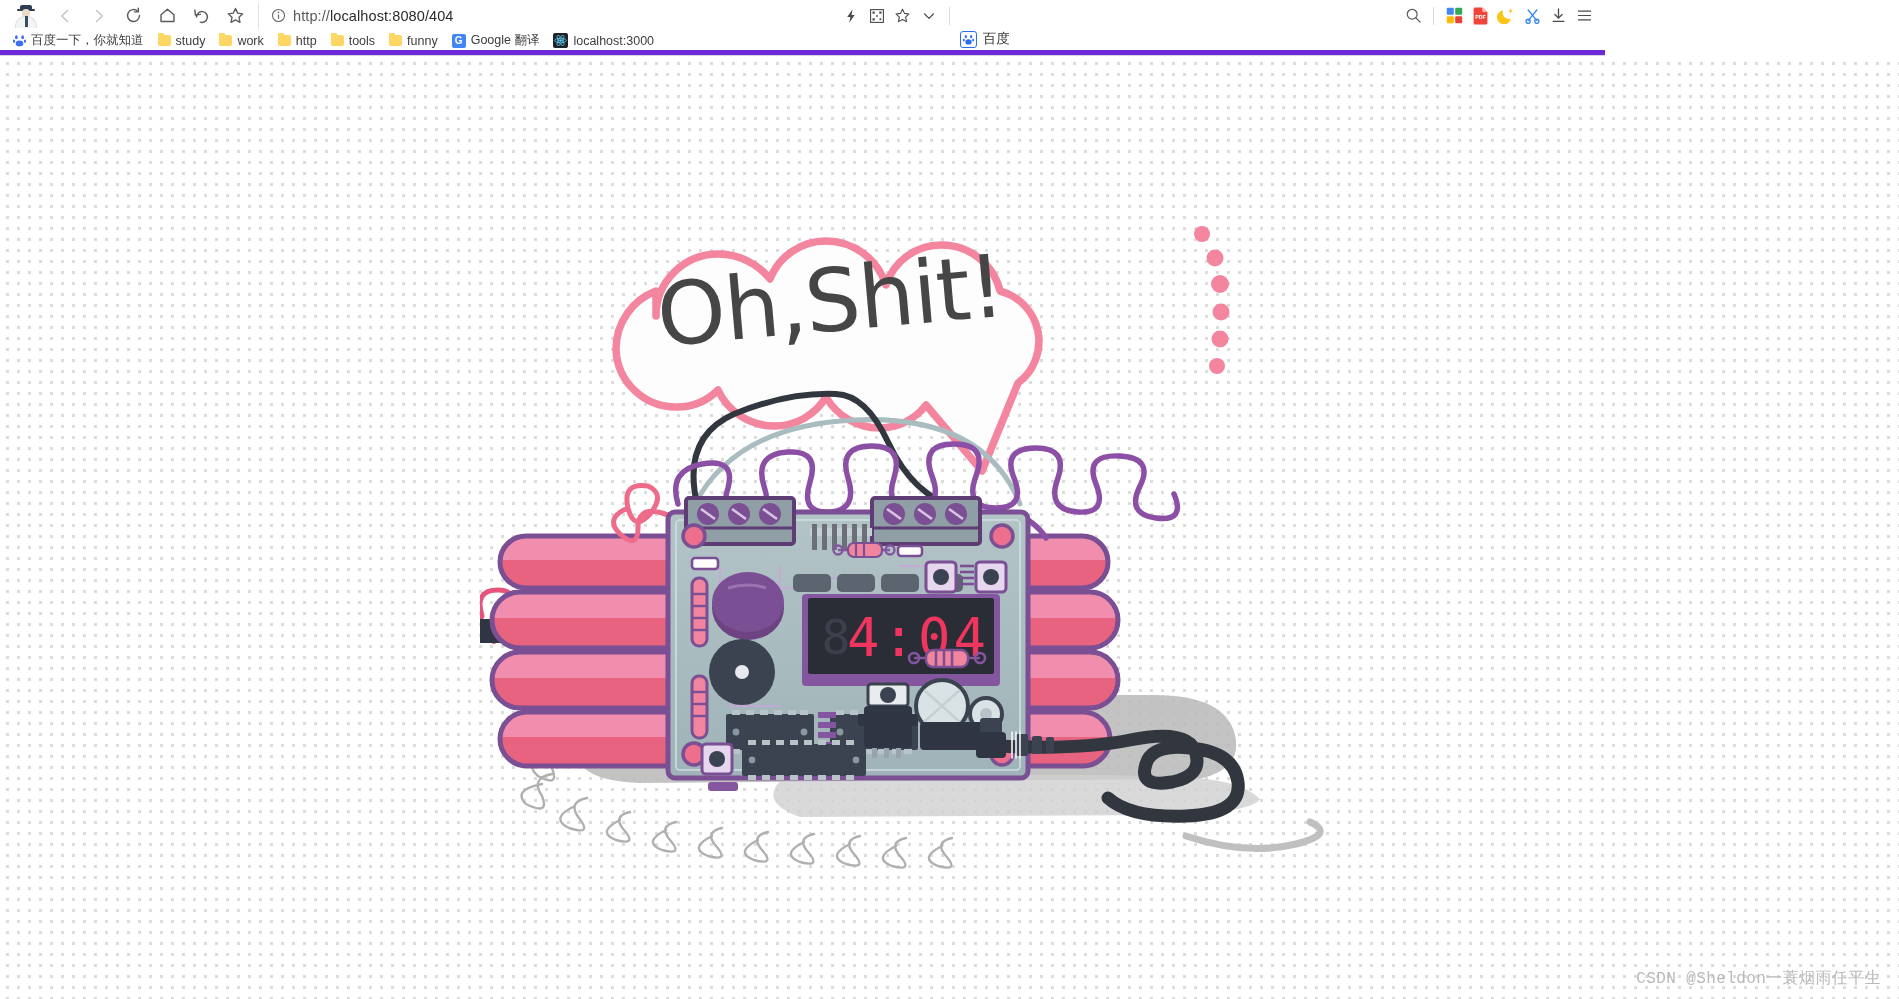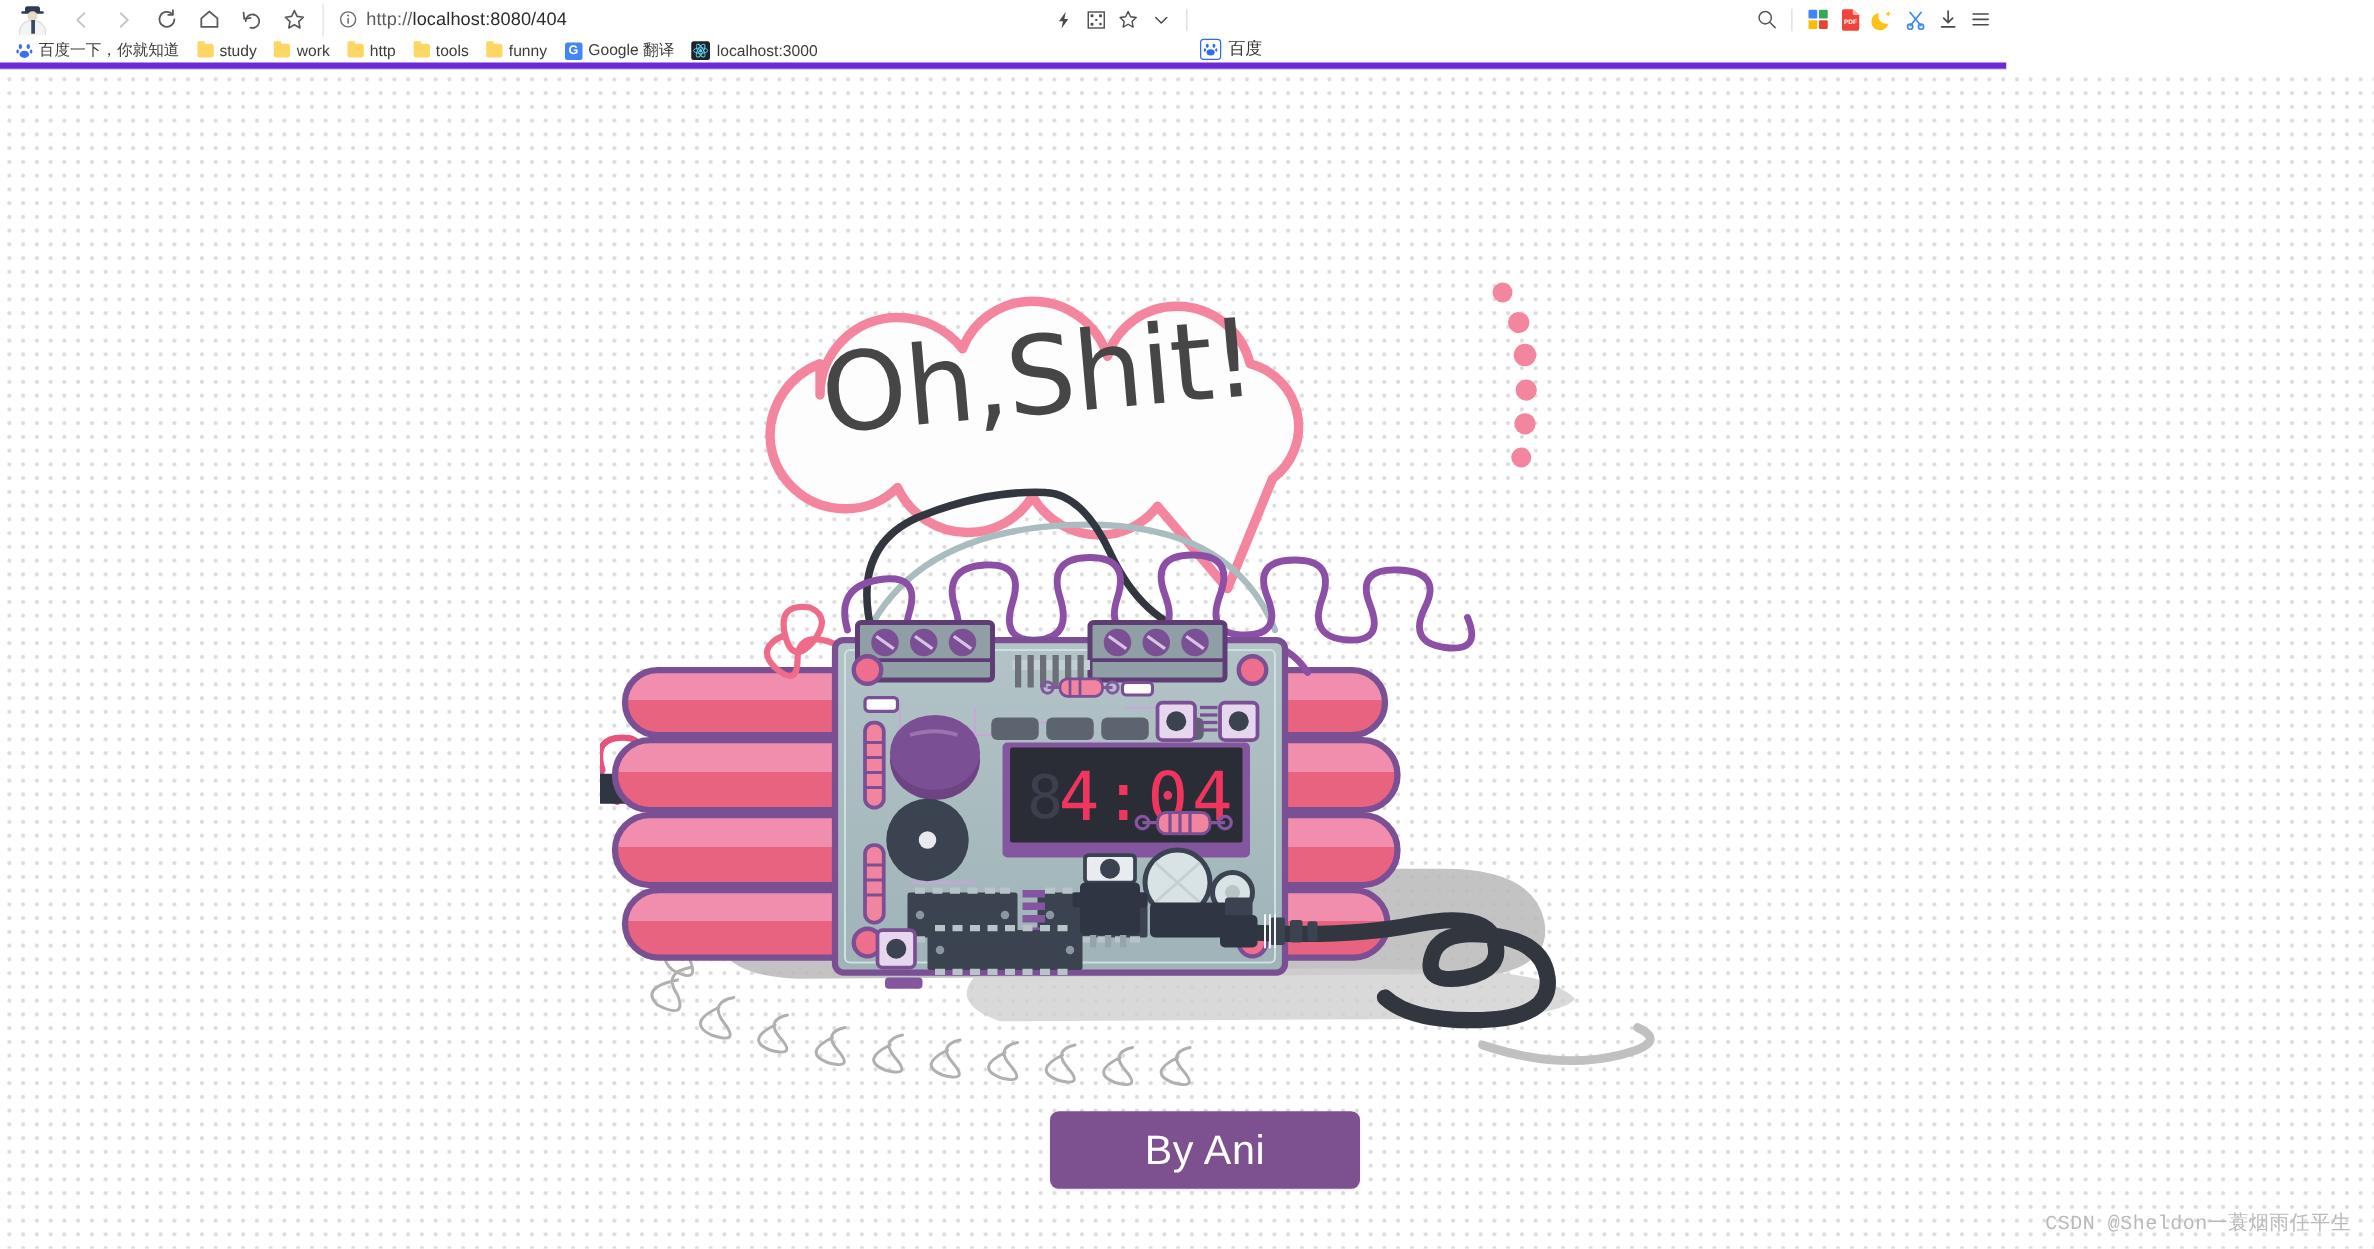--- a/index.html
+++ b/index.html
@@ -745,19 +745,16 @@
       <g stroke="#f6f6f6" stroke-width="1.6">
         <line x1="532" y1="526" x2="532" y2="552"></line>
         <line x1="536" y1="526" x2="536" y2="552"></line>
         <line x1="540" y1="526" x2="540" y2="552"></line>
       </g>
     </g>
 
   </svg>
   </div>
 
-  <div id="by-ani">
-    <span>By Ani</span>
-  </div>
 
   <div id="watermark">CSDN @Sheldon一蓑烟雨任平生</div>
 
 </div>
 
 </body></html>

